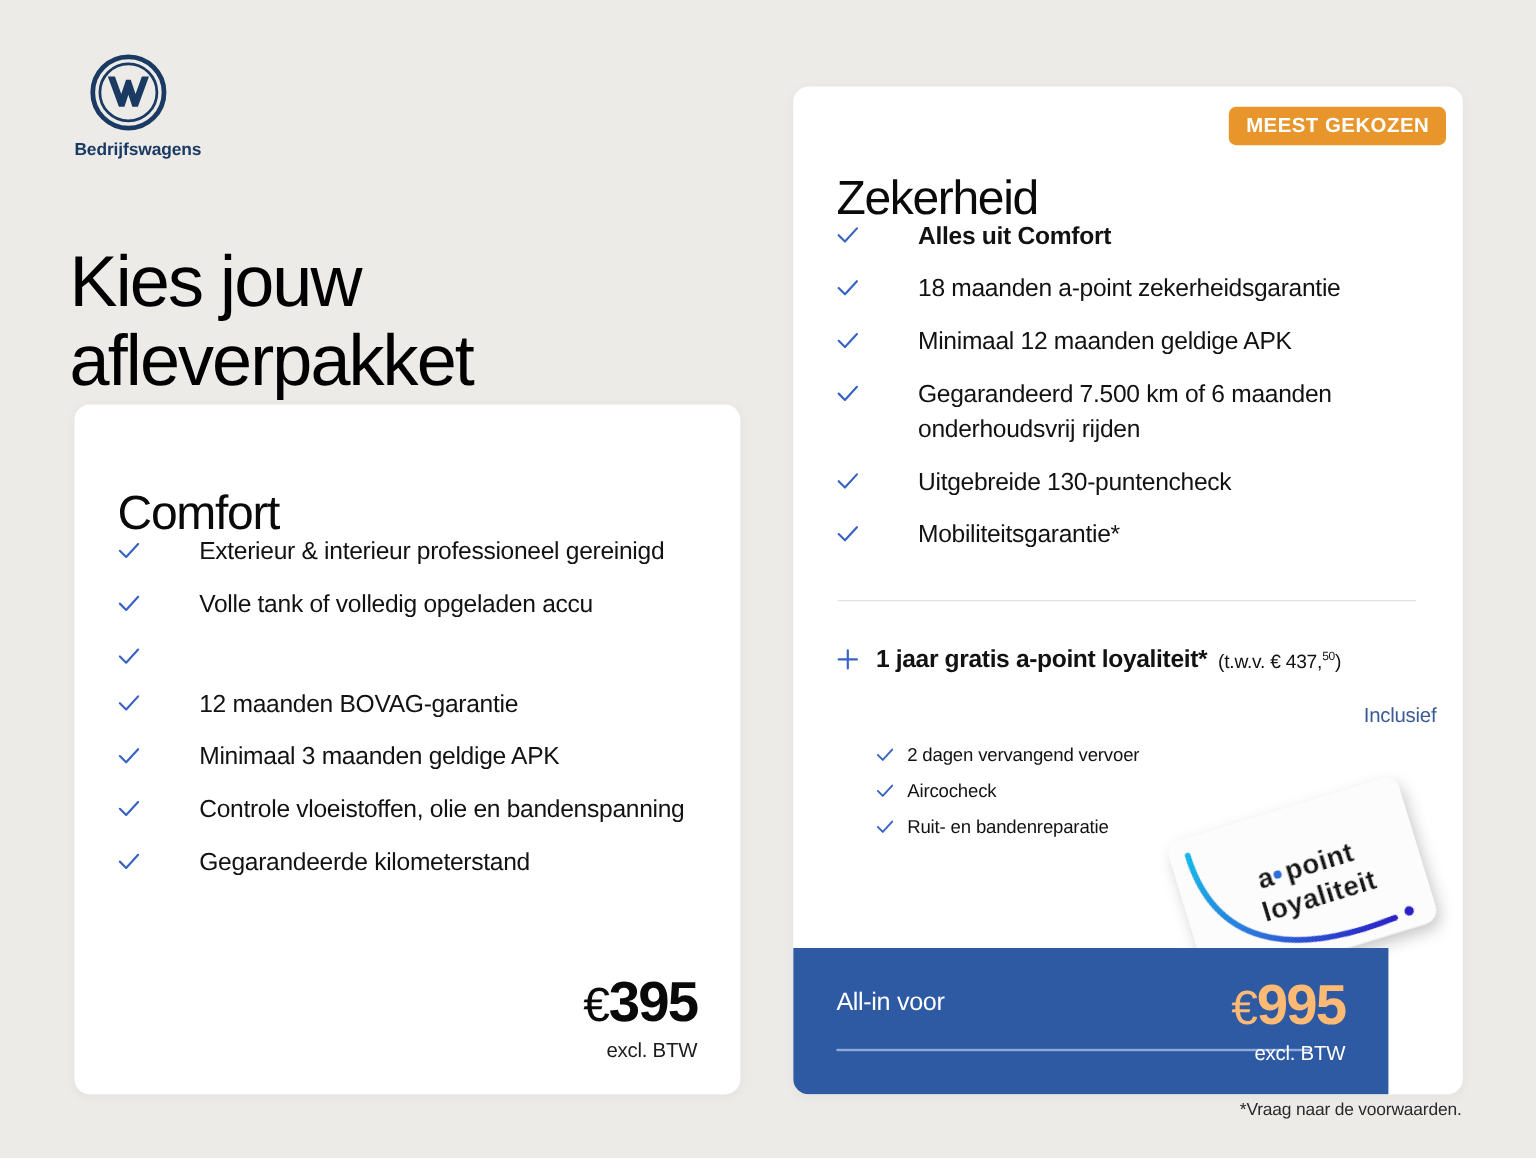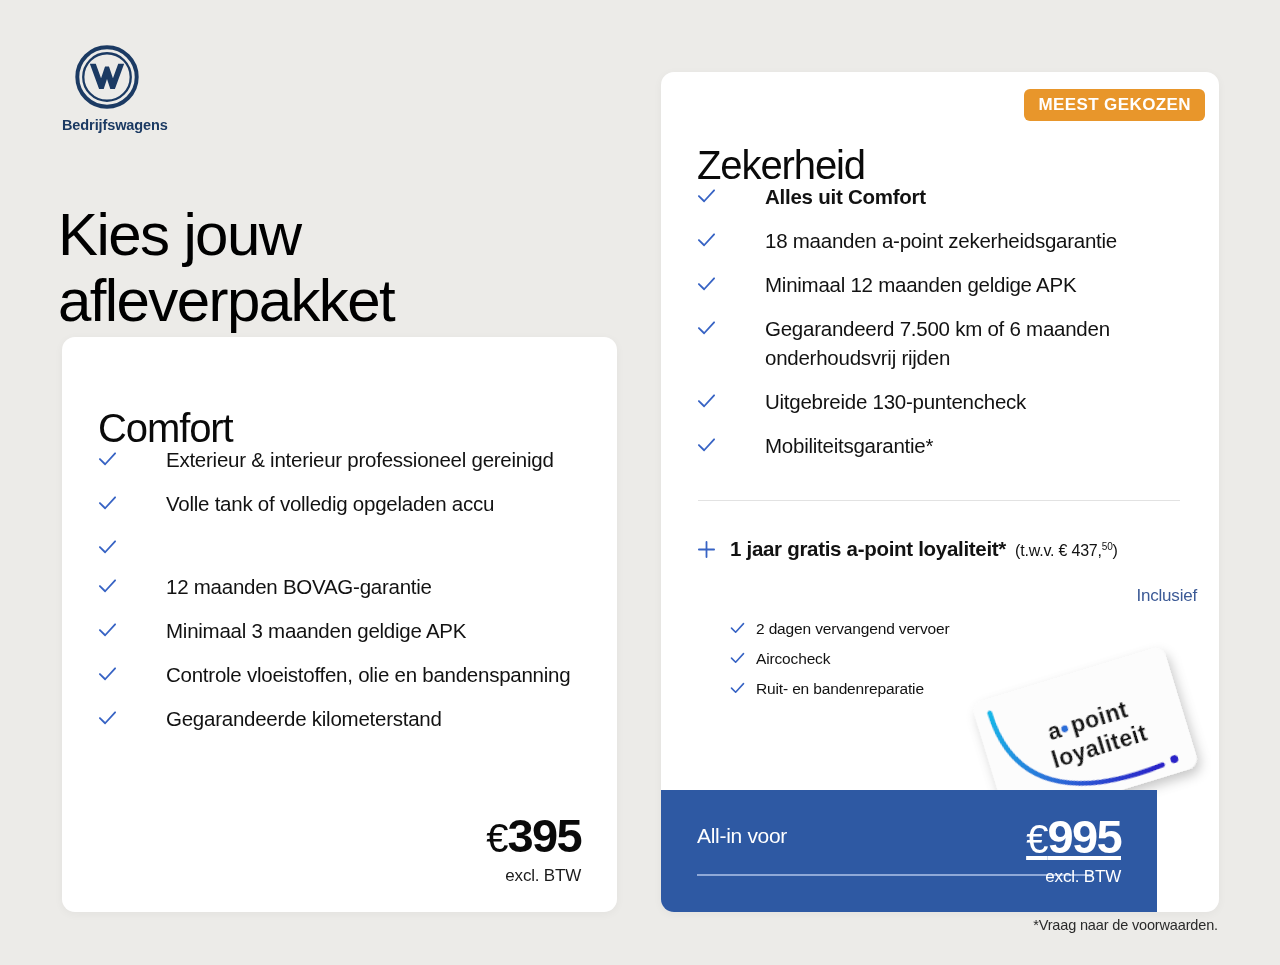--- a/index.html
+++ b/index.html
@@ -292,21 +292,21 @@
     height: 1.5px;
     background: #8FA9D8;
   }
   .price-right {
     position: absolute;
     right: 36px;
     top: 22px;
     text-align: right;
     color: #FFFFFF;
   }
-  .price-right .price-amount { color: #ffffff; text-decoration: underline; }
+  .price-right .price-amount { color: #fdba74; }
   .price-right .price-sub {
     color: #FFFFFF;
     font-size: 17px;
   }
 
   
   .footnote {
     position: absolute;
     right: 62px;
     top: 917px;

